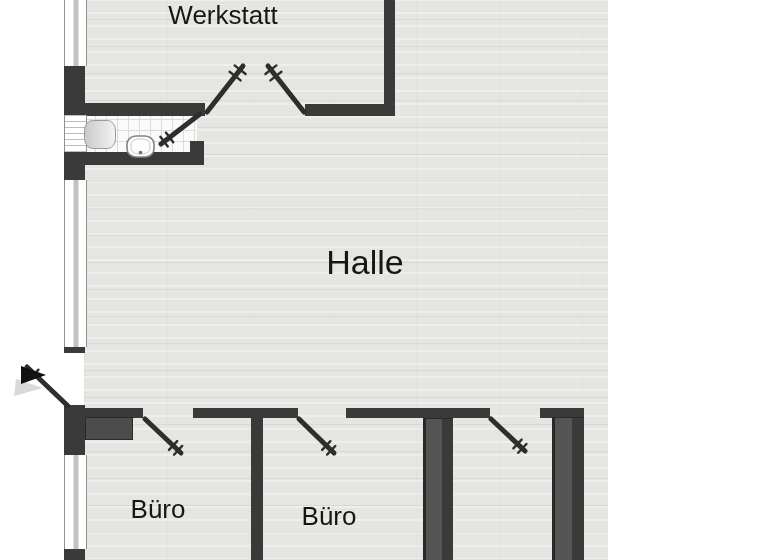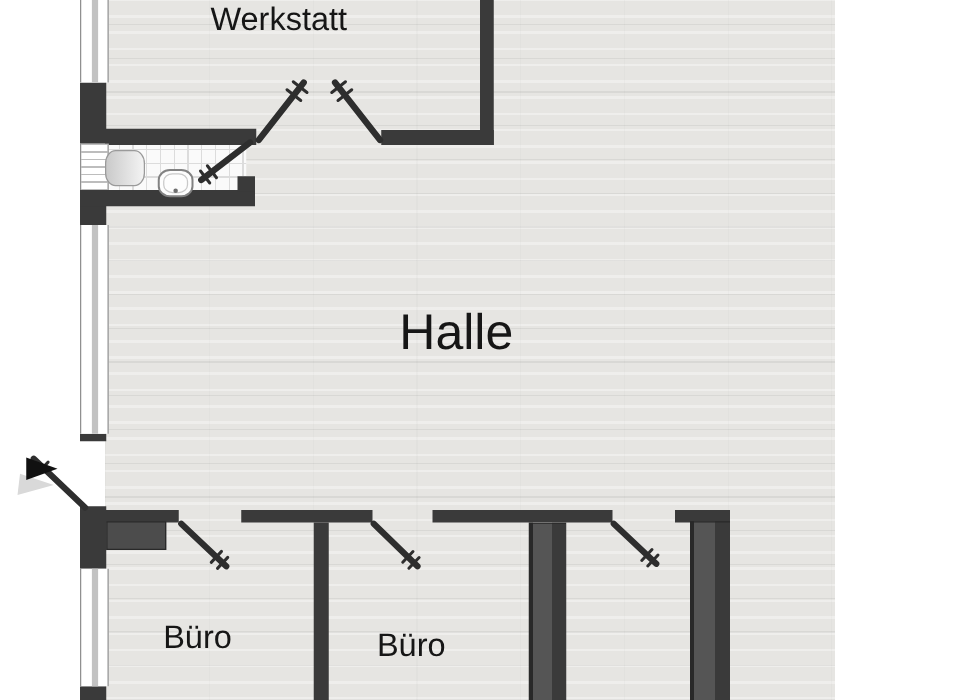--- a/index.html
+++ b/index.html
@@ -1,17 +1,17 @@
 <!DOCTYPE html>
 <html style="--wall: #3a3a3a; --wall_dark: #292929; --wall_fill: #555555; --floor: #e6e5e2; --floor_line: #d7d6d3; --tile: #fafafa; --tile_line: #dcdcdc; --door: #2e2e2e; --window_frame: #909090; --window_glass: #c2c2c2; --cabinet: #4c4c4c; --text: #161616; --exterior: #ffffff;"><head>
 <meta charset="utf-8">
 <style>
   html,body{margin:0;padding:0;background:var(--exterior,#fff);}
   .plan{
-    position:relative;width:668px;height:560px;overflow:hidden;
+    position:relative;width:608px;height:560px;overflow:hidden;
     background:var(--exterior,#fff);
     font-family:"Liberation Sans", sans-serif;
   }
   
   .floor{
     position:absolute;left:84px;top:0;width:593px;height:560px;
     background-color:var(--floor,#e6e5e2);
     background-image:
       repeating-linear-gradient(0deg, rgba(0,0,0,0.06) 0 1px, rgba(255,255,255,0) 1px 27px),
       repeating-linear-gradient(90deg, rgba(0,0,0,0.02) 0 1px, rgba(255,255,255,0) 1px 83px),
@@ -47,21 +47,21 @@
   .cabinet{
     position:absolute;left:85px;top:417px;width:48px;height:23px;
     background:var(--cabinet,#4c4c4c);border:1px solid var(--wall_dark,#292929);
     box-sizing:border-box;
   }
   .overlay{position:absolute;left:0;top:0;width:768px;height:560px;}
   .room-label{
     position:absolute;transform:translateX(-50%);
     color:var(--text,#161616);font-size:26px;line-height:1.05;white-space:nowrap;
   }
-  .room-label.big{font-size:40px;}
+  .room-label.big{font-size:34px;}
 </style>
 </head>
 <body>
 
 <div class="plan">
 
   <div class="floor"></div>
   <div class="tiles"></div>
 
   <div class="w" style="left:64px;top:66px;width:21px;height:49px;"></div>

